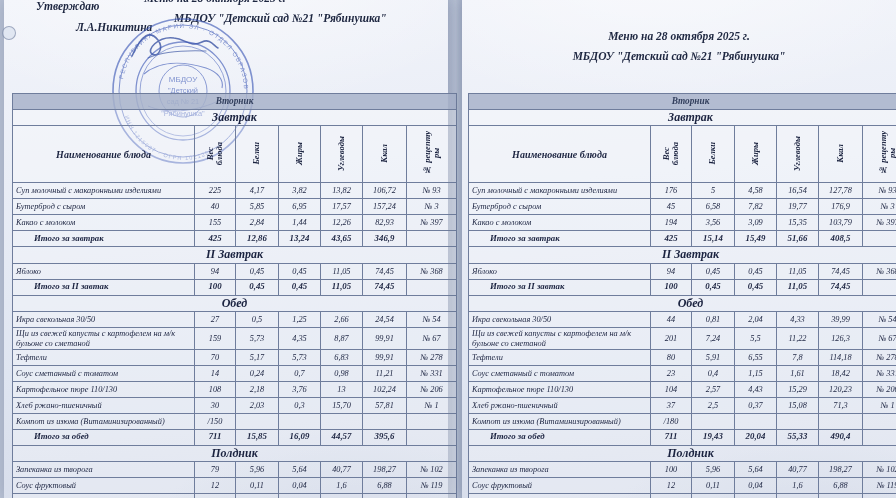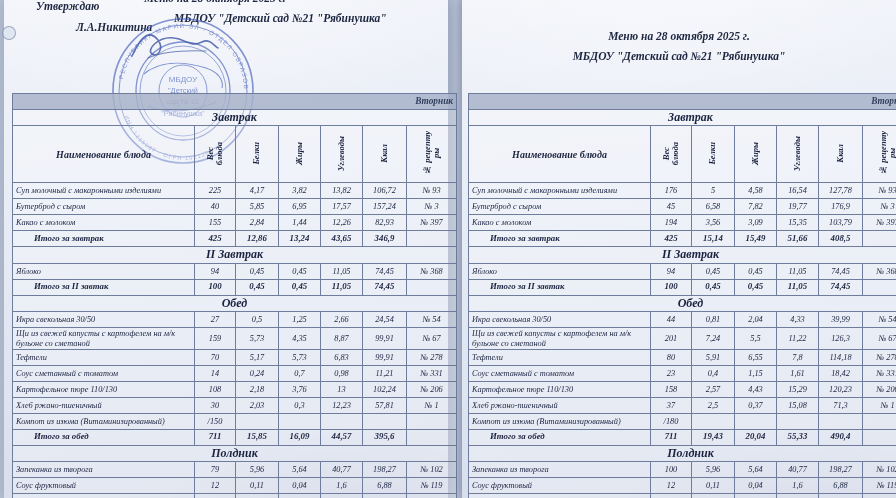--- a/index.html
+++ b/index.html
@@ -73,21 +73,21 @@
   #tbl-left{top:93px;left:8px;width:428px;}
   #tbl-right{top:93px;left:6px;width:420px;}
 
   td.name{text-align:left;}
   td.num{text-align:center;}
   td.meal{
     text-align:center;font-weight:bold;font-size:12px;
     background:rgba(196,205,224,.55);height:14px;
   }
   tr.dayrow td{
-    text-align:right;font-weight:bold;font-size:9.3px;
+    text-align:center;font-weight:bold;font-size:9.3px;
     background:rgba(168,179,202,.85);
     color:#33405e;height:13px;
   }
   tr.total td{font-weight:bold;font-size:8.8px;}
   tr.total td.name{text-align:left;padding-left:21px;}
 
   
   tr.headrow td{height:54px;vertical-align:middle;text-align:center;background:rgba(255,255,255,.33);}
   td.hname{font-weight:bold;font-size:10px;font-style:italic;text-align:center;}
   .vert{
@@ -291,21 +291,21 @@
               <td class="num">3,76</td>
               <td class="num">13</td>
               <td class="num">102,24</td>
               <td class="num">№ 206</td>
             </tr>
             <tr>
               <td class="name">Хлеб ржано-пшеничный</td>
               <td class="num">30</td>
               <td class="num">2,03</td>
               <td class="num">0,3</td>
-              <td class="num">12,23</td>
+              <td class="num">15,70</td>
               <td class="num">57,81</td>
               <td class="num">№ 1</td>
             </tr>
             <tr>
               <td class="name">Компот из изюма (Витаминизированный)</td>
               <td class="num">/150</td>
               <td class="num"></td>
               <td class="num"></td>
               <td class="num"></td>
               <td class="num"></td>
@@ -483,21 +483,21 @@
               <td class="name">Соус сметанный с томатом</td>
               <td class="num">23</td>
               <td class="num">0,4</td>
               <td class="num">1,15</td>
               <td class="num">1,61</td>
               <td class="num">18,42</td>
               <td class="num">№ 331</td>
             </tr>
             <tr>
               <td class="name">Картофельное пюре 110/130</td>
-              <td class="num">158</td>
+              <td class="num">104</td>
               <td class="num">2,57</td>
               <td class="num">4,43</td>
               <td class="num">15,29</td>
               <td class="num">120,23</td>
               <td class="num">№ 206</td>
             </tr>
             <tr>
               <td class="name">Хлеб ржано-пшеничный</td>
               <td class="num">37</td>
               <td class="num">2,5</td>

